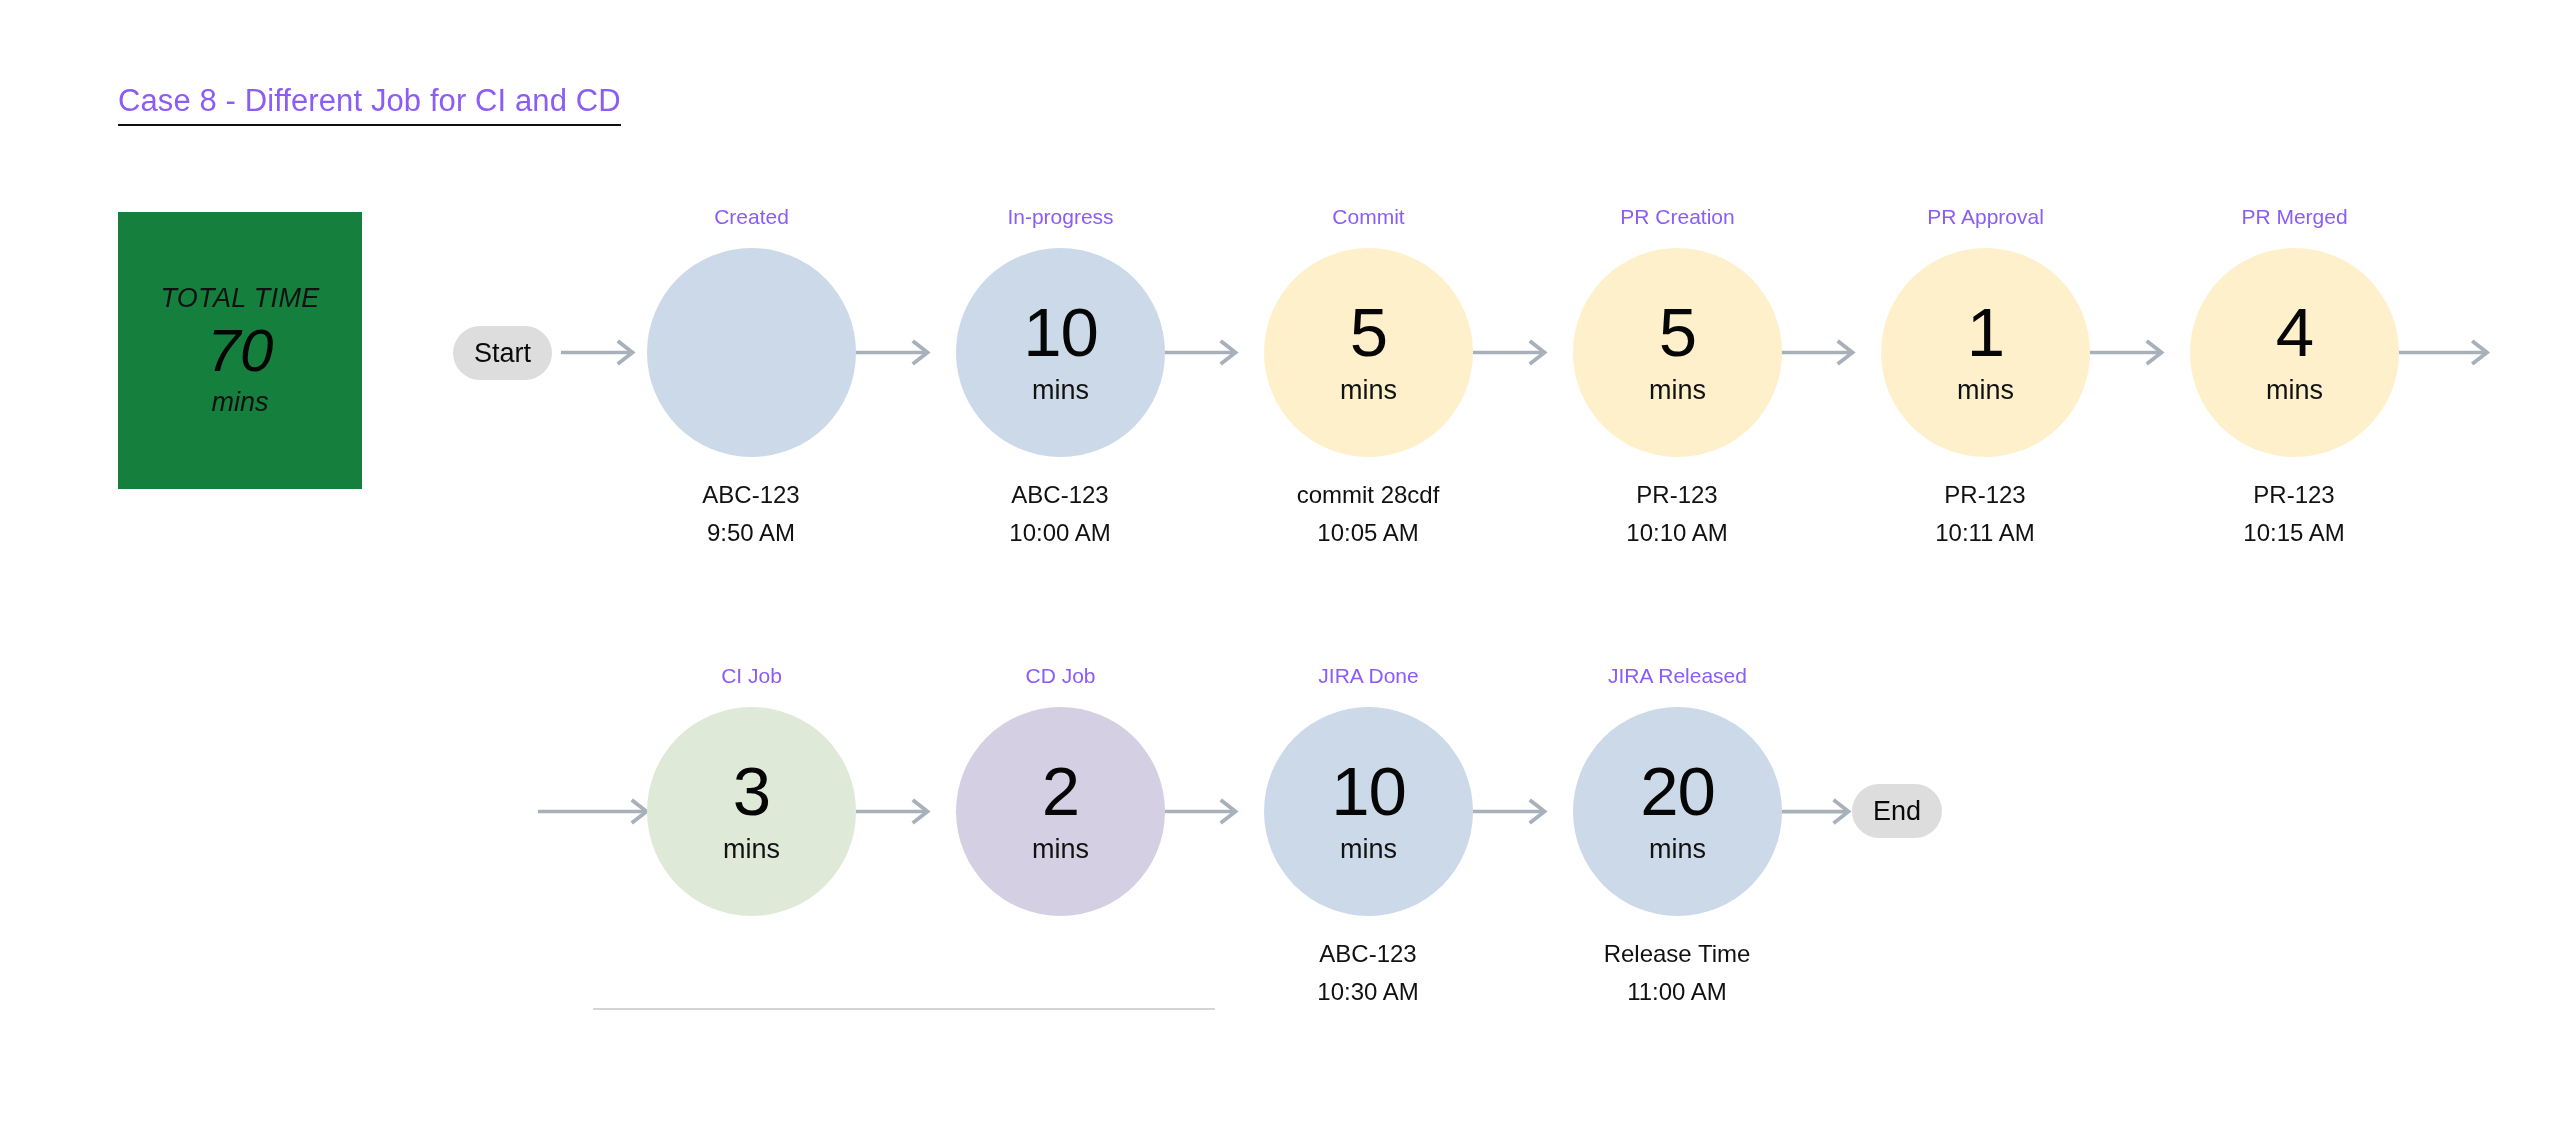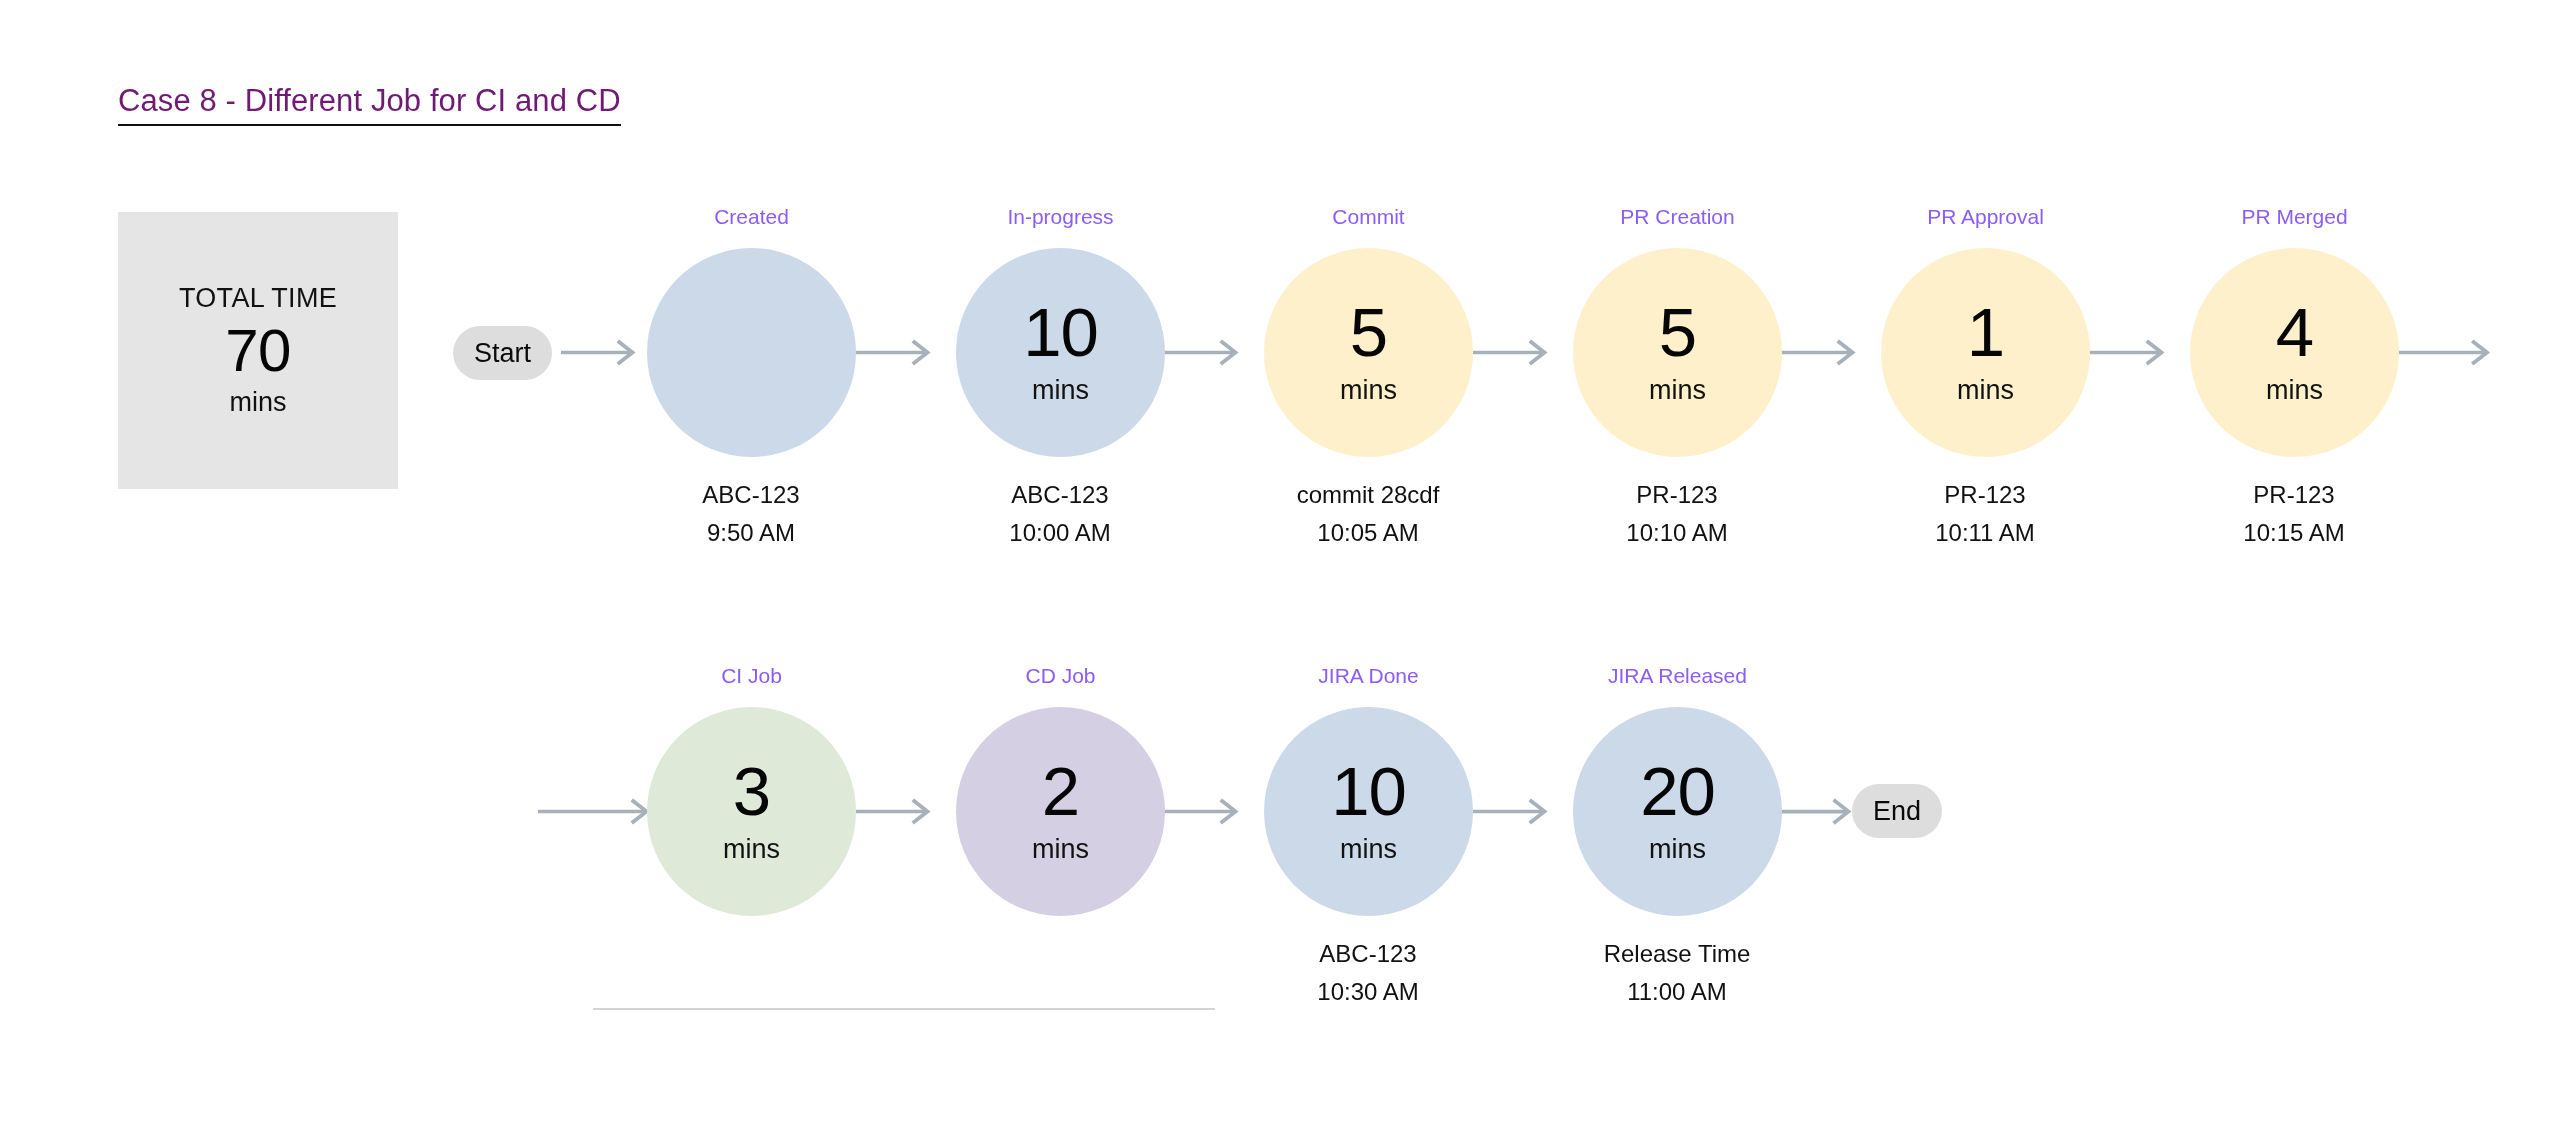--- a/index.html
+++ b/index.html
@@ -19,39 +19,40 @@
   }
 
   
   .page-title {
     position: absolute;
     left: 118px;
     top: 83px;
     font-size: 31px;
     font-weight: 400;
     letter-spacing: 0.1px;
-    color: #701a75;
+    color: #8b5cf6;
     padding-bottom: 5.2px;
     border-bottom: 2.2px solid #111111;
     display: inline-block;
     white-space: nowrap;
   }
 
   
   .total-card {
     position: absolute;
     left: 118px;
     top: 212px;
-    width: 280px;
+    width: 244px;
     height: 277px;
-    background: #e5e5e5;
+    background: #15803d;
     display: flex;
     flex-direction: column;
     align-items: center;
     justify-content: center;
+    font-style: italic;
   }
   .total-card .tt-label {
     font-size: 27px;
     font-weight: 400;
     letter-spacing: 0.3px;
     color: #111111;
     margin-bottom: 6px;
   }
   .total-card .tt-value {
     font-size: 60px;

